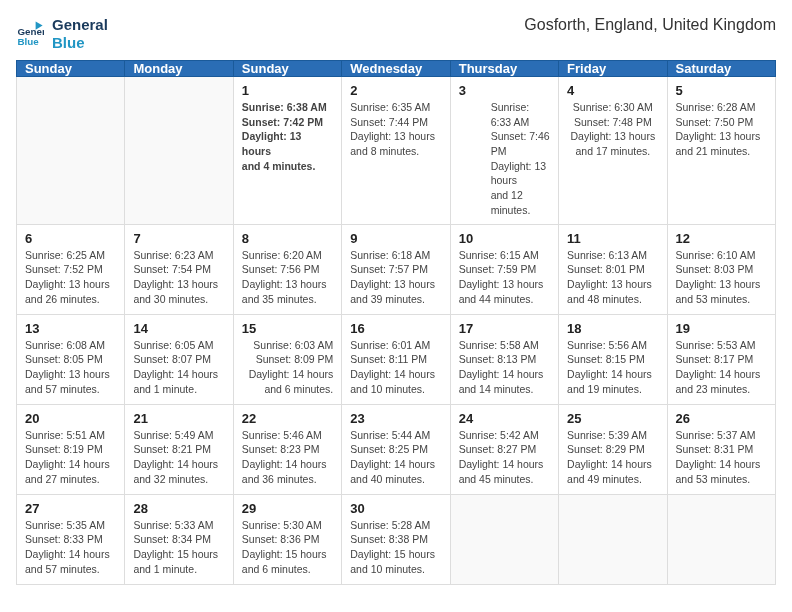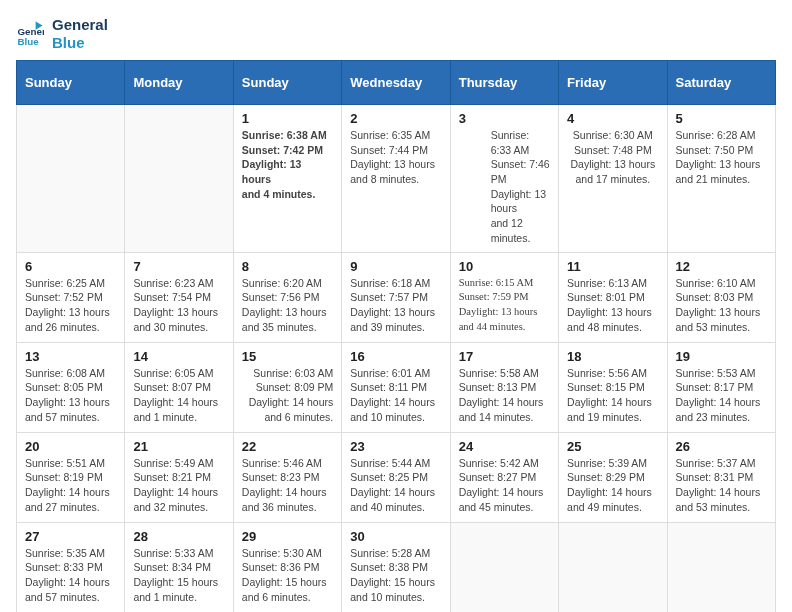--- a/index.html
+++ b/index.html
@@ -39,21 +39,21 @@
     }
     .calendar {
       width: 100%;
       border-collapse: collapse;
       border: 1px solid #ccc;
     }
     .calendar th {
       background: #2a6db5;
       color: #fff;
       font-size: 13px;
-      padding: 14px 8px;
+      padding: 0 8px;
       text-align: left;
       border: 1px solid #1a5a9a;
     }
     .calendar td {
       vertical-align: top;
       padding: 6px 8px;
       border: 1px solid #ddd;
       font-size: 11px;
       color: #333;
       background: #fff;
@@ -89,20 +89,21 @@
       <text x="2" y="36" font-size="14" font-weight="bold" fill="#2196c4" font-family="Arial">Blue</text>
 
       <polygon points="28,2 38,8 28,14" fill="#2196c4"></polygon>
     </svg>
     <div style="margin-left:4px;">
       <div style="font-size:15px;font-weight:bold;color:#1a3a5c;line-height:1.2;">General</div>
       <div style="font-size:15px;font-weight:bold;color:#2196c4;line-height:1.2;">Blue</div>
     </div>
   </div>
   <div class="title-block">
+    <div class="subtitle">Gosforth, England, United Kingdom</div>
   </div>
 </div>
 
 <table class="calendar">
   <thead>
     <tr>
 
     <th>Sunday</th>
         <th>Monday</th>
         <th>Sunday</th>
@@ -176,21 +177,21 @@
         </td>
         <td>
           <span class="day-num">9</span>
           <div class="day-info" style="white-space: pre-line;">Sunrise: 6:18 AM
 Sunset: 7:57 PM
 Daylight: 13 hours
 and 39 minutes.</div>
         </td>
         <td>
           <span class="day-num">10</span>
-          <div class="day-info" style="white-space: pre-line; font-family: Liberation Serif, serif;">Sunrise: 6:15 AM
+          <div class="day-info" style="white-space: pre-line;">Sunrise: 6:15 AM
 Sunset: 7:59 PM
 Daylight: 13 hours
 and 44 minutes.</div>
         </td>
         <td>
           <span class="day-num">11</span>
           <div class="day-info" style="white-space: pre-line;">Sunrise: 6:13 AM
 Sunset: 8:01 PM
 Daylight: 13 hours
 and 48 minutes.</div>

